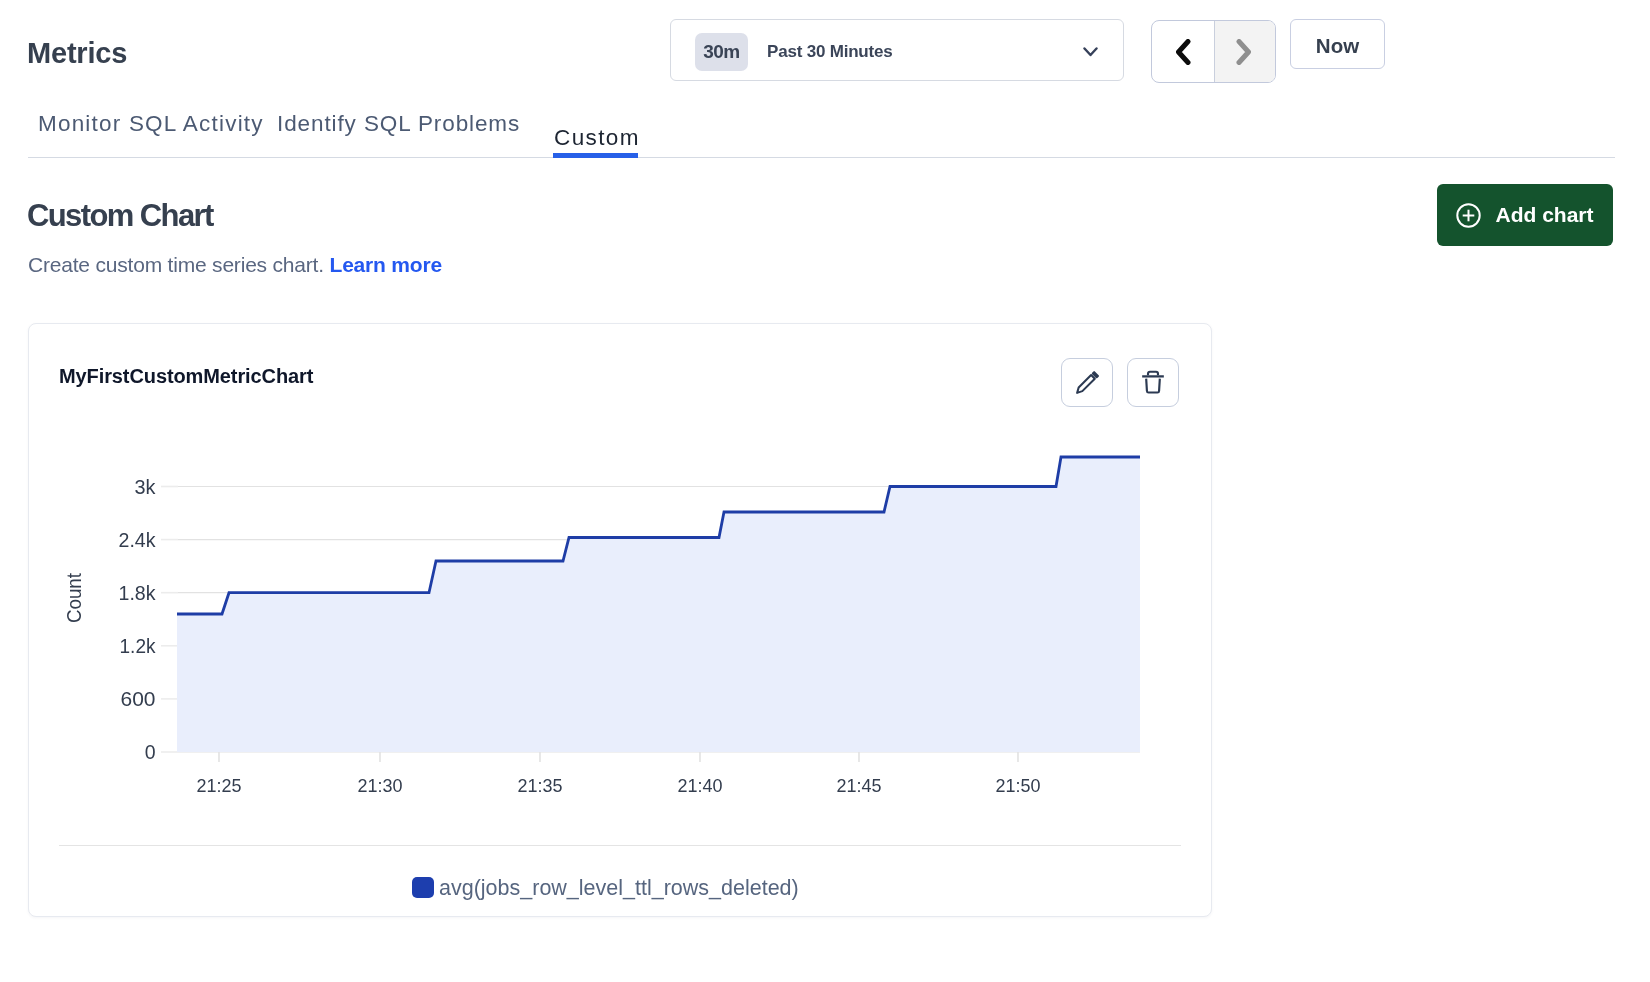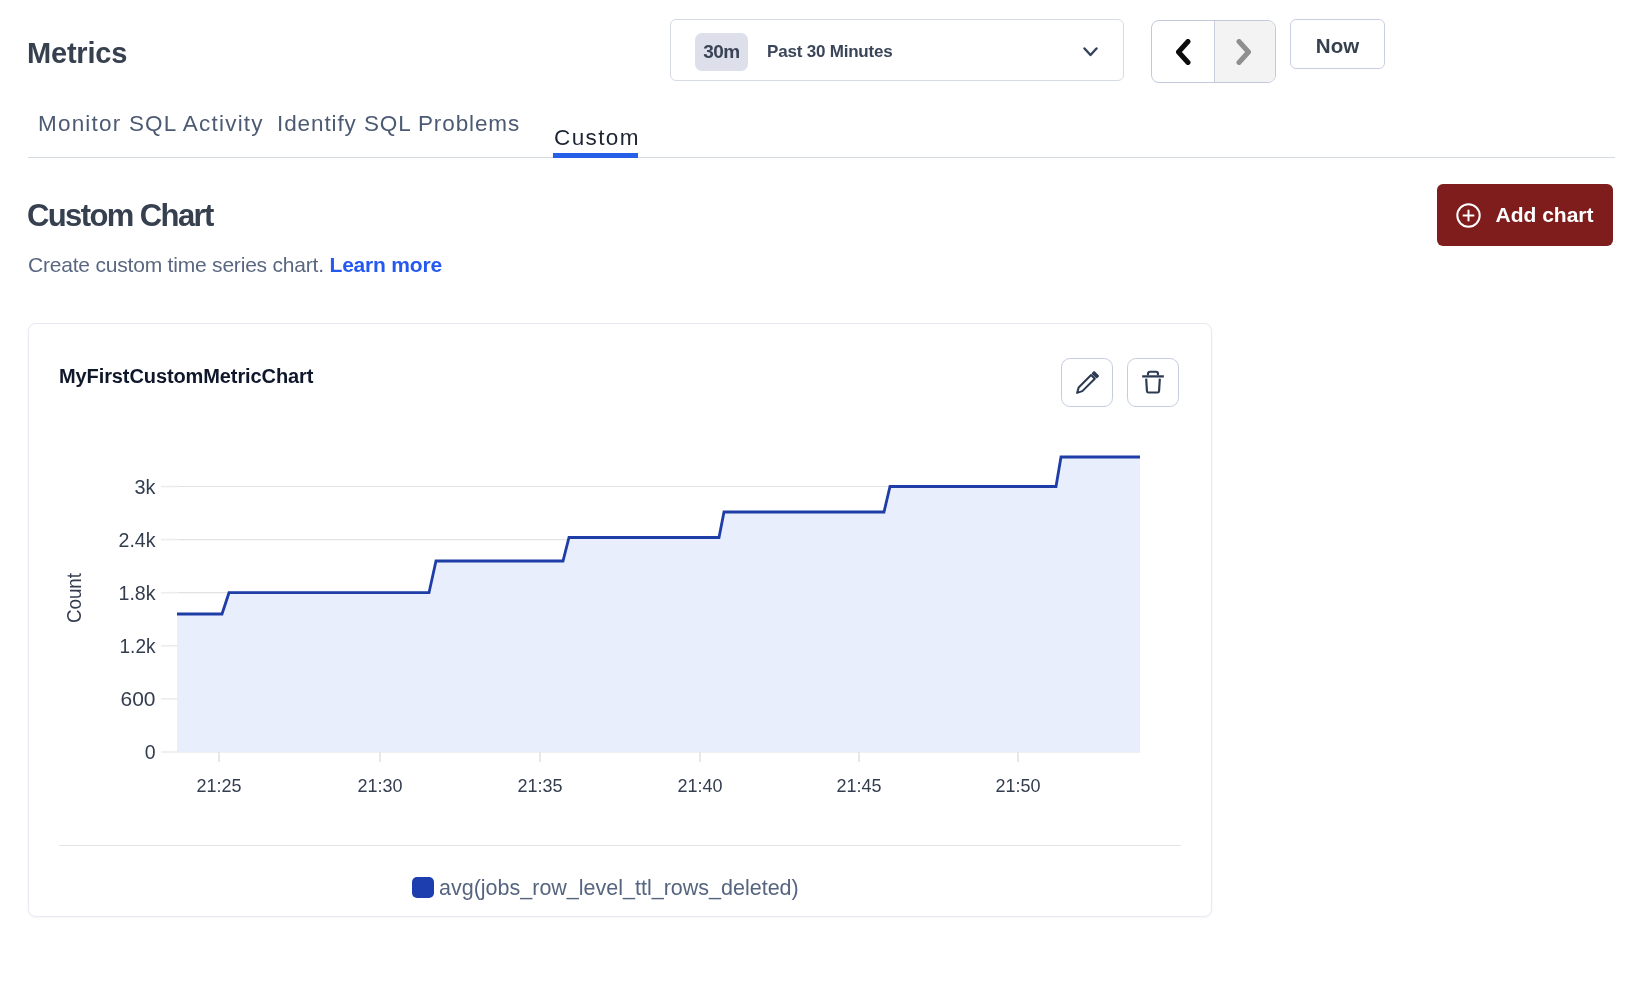--- a/index.html
+++ b/index.html
@@ -10,21 +10,21 @@
   .h1 { font-size:29px; font-weight:bold; color:#36404f; letter-spacing:-0.2px; line-height:1.2; }
   .tab { font-size:22.5px; color:#4c5a73; letter-spacing:1.2px; line-height:1.2; }
   .tab.active { color:#1d2532; }
   .tabline { background:#d5dae3; height:1px; }
   .ink { background:#2760e8; height:5px; }
 
   .h2 { font-size:31px; font-weight:bold; color:#36404f; letter-spacing:-1.6px; line-height:1.2; }
   .desc { font-size:21px; color:#5a6781; letter-spacing:-0.2px; line-height:1.2; }
   .link { color:#2458f0; font-weight:bold; text-decoration:none; }
 
-  .btn-add { background:#7f1d1d; color:#fff; border-radius:6px; display:flex; align-items:center; justify-content:center; font-size:21px; font-weight:bold; gap:14px; }
+  .btn-add { background:#14532d; color:#fff; border-radius:6px; display:flex; align-items:center; justify-content:center; font-size:21px; font-weight:bold; gap:14px; }
 
   .tsel { border:1px solid #d6dae2; border-radius:6px; background:#fff; display:flex; align-items:center; padding-top:4px; }
   .badge30 { background:#dde0ea; border-radius:7px; color:#3a4456; font-weight:bold; font-size:19px; letter-spacing:-0.55px; display:flex; align-items:center; justify-content:center; }
   .tsel-label { font-size:17px; font-weight:bold; color:#3b4559; letter-spacing:-0.2px; }
 
   .navgrp { border:1px solid #c2c9dc; border-radius:8px; overflow:hidden; display:flex; background:#fff; }
   .navbtn { width:62px; height:100%; display:flex; align-items:center; justify-content:center; }
   .navbtn.next { background:#f3f3f3; border-left:1px solid #c9cfdd; }
   .btn-now { background:#fff; border:1px solid #c9cfe2; border-radius:6px; color:#36404f; font-size:20.5px; font-weight:bold; display:flex; align-items:center; justify-content:center; padding-top:3px; }
 

